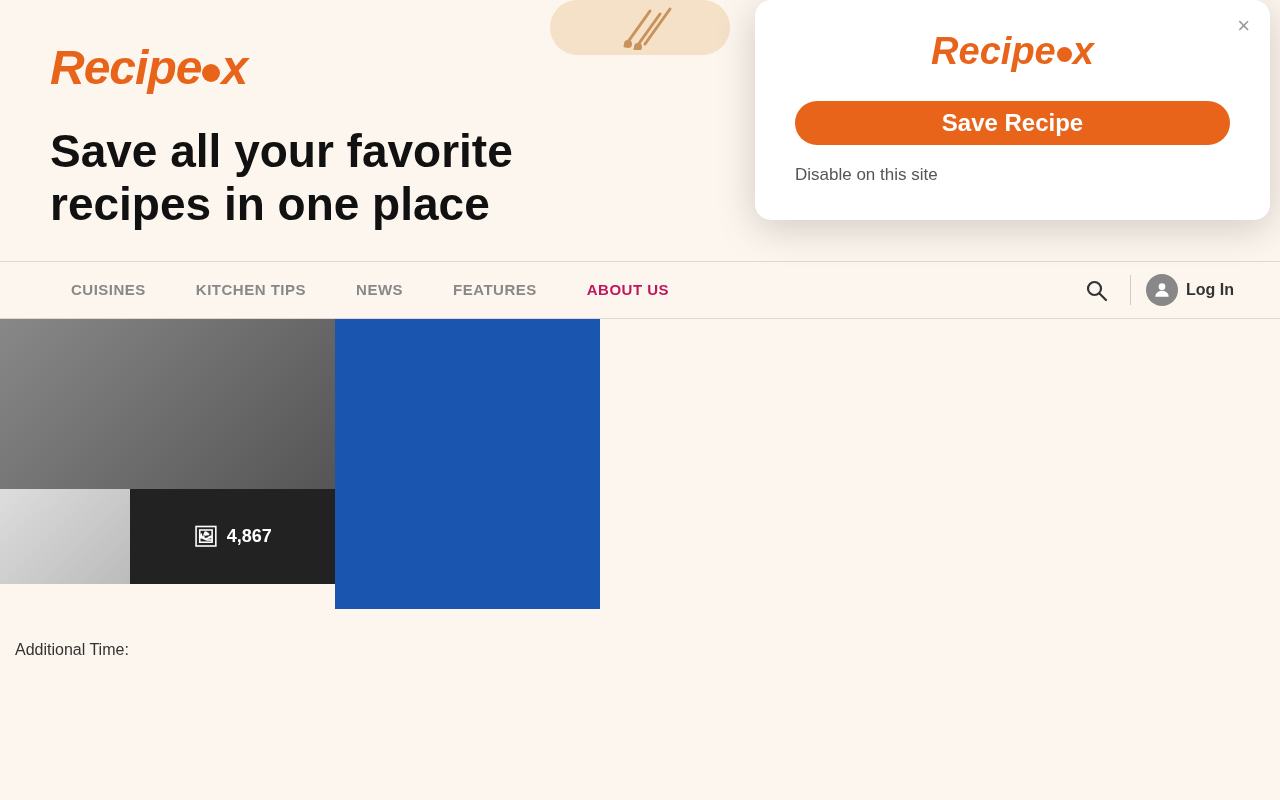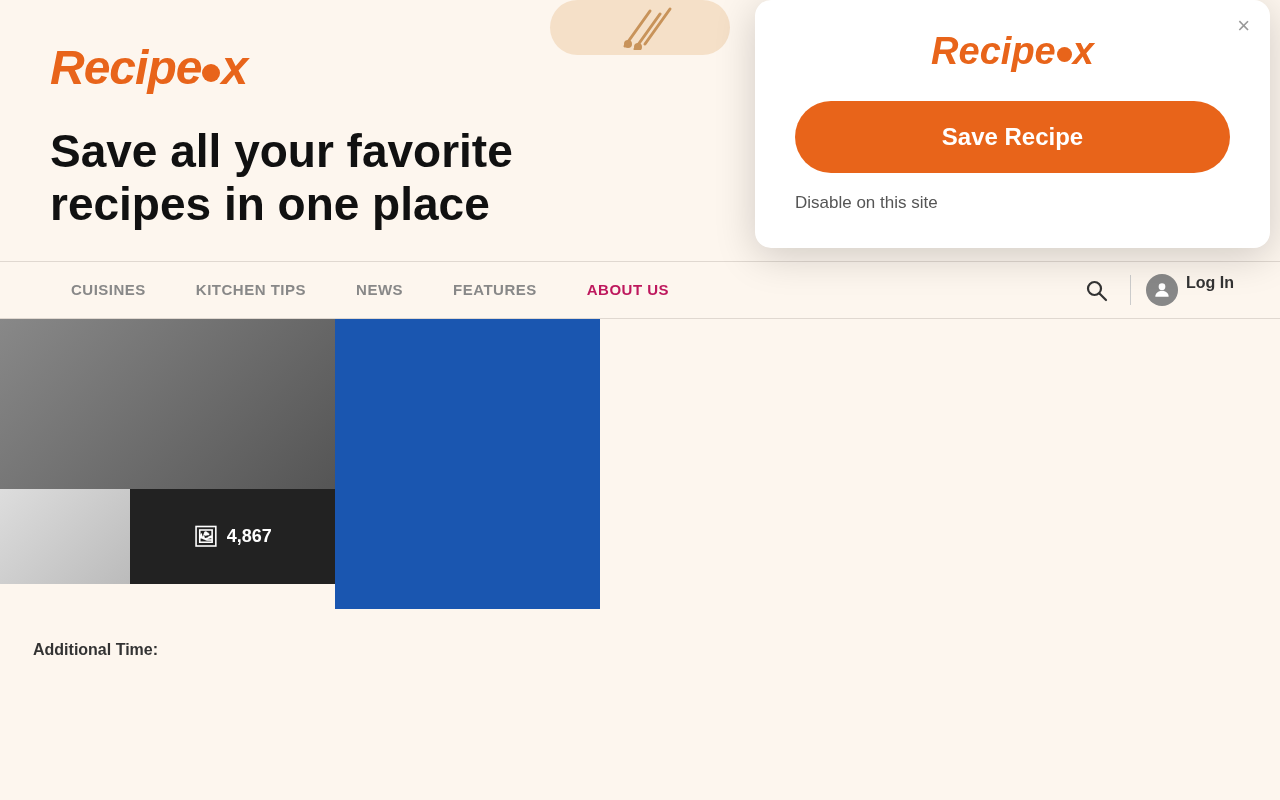--- a/index.html
+++ b/index.html
@@ -91,20 +91,21 @@
 
     .divider-v {
       width: 1px;
       height: 30px;
       background: #ccc;
       margin: 0 5px;
     }
 
     .login-btn {
       display: flex;
+      align-items: center;
       gap: 8px;
       cursor: pointer;
       font-size: 16px;
       font-weight: 600;
       color: #333;
     }
 
     .user-icon-circle {
       width: 32px;
       height: 32px;
@@ -163,23 +164,22 @@
     }
 
     .additional-time {
       position: absolute;
       bottom: 0;
       left: 0;
       width: 335px;
       padding: 10px 15px;
       background: #fdf6ee;
       font-size: 16px;
-      font-weight: 700;
+      font-weight: 400;
       color: #333;
-      margin-left: 18px;
     }
 
     
     .blue-area {
       width: 265px;
       background: #1a56b0;
       height: 290px;
       margin-top: 0;
     }
 
@@ -222,21 +222,21 @@
       margin-bottom: 28px;
       font-size: 38px;
       font-weight: 900;
       color: #e8641a;
       font-style: italic;
     }
 
     .popup-save-btn {
       display: block;
       width: 100%;
-      padding: 22px 0;
+      padding: 8px 0;
       background: #e8641a;
       color: #fff;
       border: none;
       border-radius: 50px;
       font-size: 24px;
       font-weight: 700;
       cursor: pointer;
       margin-bottom: 20px;
       text-align: center;
     }

